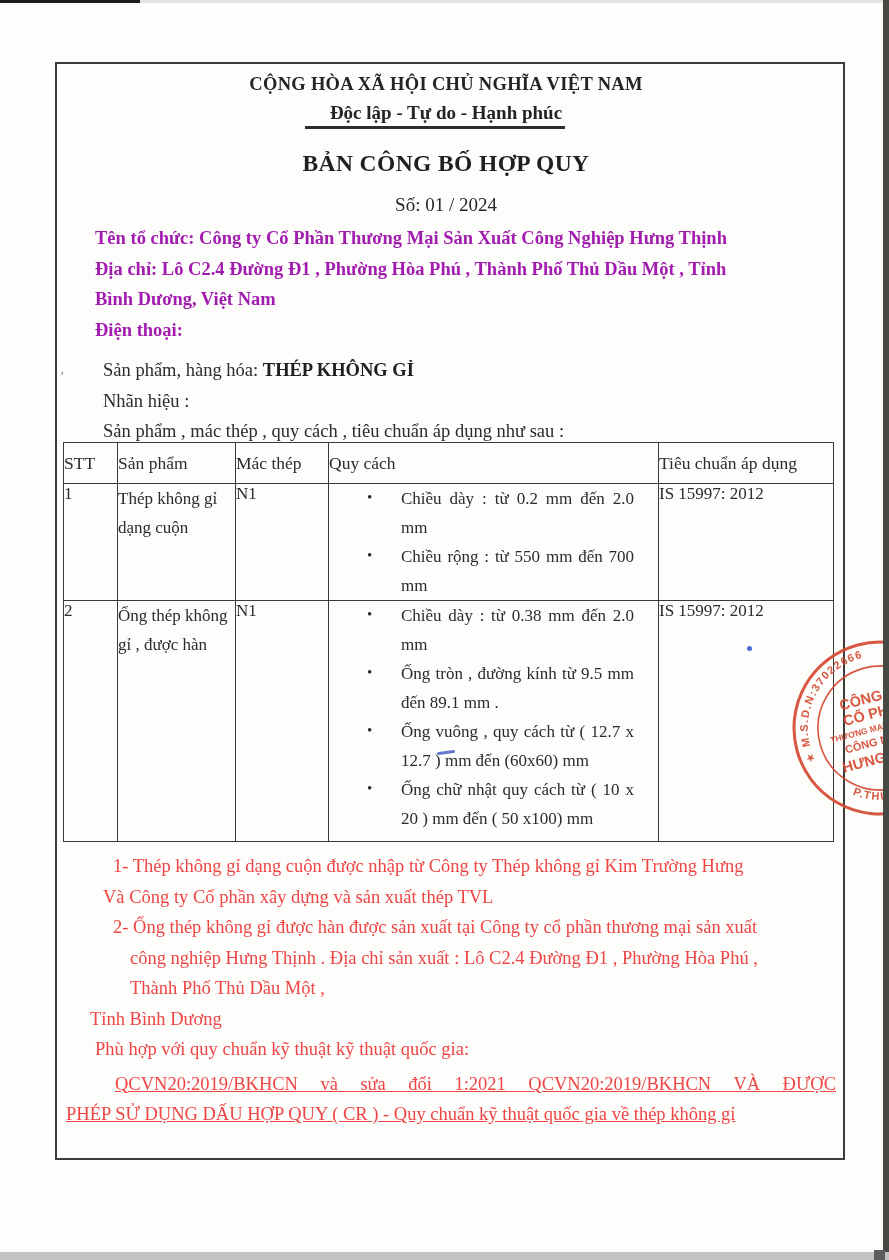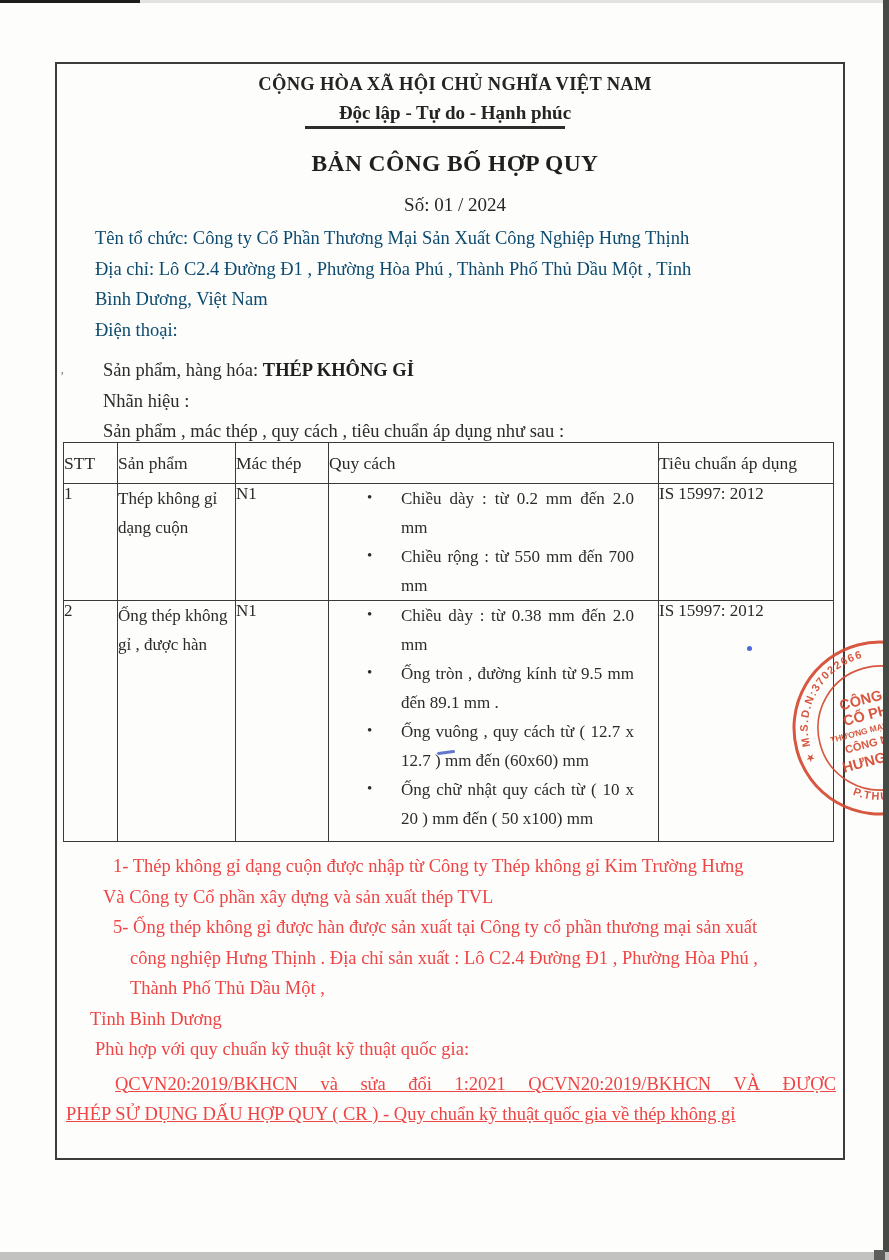--- a/index.html
+++ b/index.html
@@ -14,28 +14,28 @@
   .top-haze{position:absolute;left:140px;top:0;width:749px;height:3px;background:#e3e3e1;}
   .edge-right{position:absolute;right:0;top:0;width:6px;height:1260px;background:#454a45;}
   .bottom-bar{position:absolute;left:0;top:1252px;width:889px;height:8px;background:#c2c2c1;}
   .bottom-corner{position:absolute;right:4px;top:1250px;width:11px;height:10px;background:#5d5d5c;}
   .stray-quote{position:absolute;left:60px;top:368px;color:#7a7a7a;font-size:13px;}
 
   
   .frame{position:absolute;left:55px;top:62px;width:790px;height:1098px;
          border:2px solid #3c3c3c;box-sizing:border-box;}
 
-  .hdr{position:absolute;left:59px;width:792px;text-align:center;}
+  .hdr{position:absolute;left:50px;width:792px;text-align:center;}
   .nat1{top:74px;font-weight:bold;font-size:18.5px;color:#242424;letter-spacing:.3px;}
   .nat2{top:102px;font-weight:bold;font-size:19px;color:#242424;}
   .motto-underline{position:absolute;left:305px;top:126px;width:260px;height:2.5px;background:#2d2d2d;}
   .doc-title{top:150px;font-weight:bold;font-size:23.5px;color:#1f1f1f;letter-spacing:.4px;}
   .doc-no{top:194px;font-size:19px;color:#262626;}
 
-  .org-block{position:absolute;left:95px;top:223px;width:742px;font-size:18.5px;line-height:30.5px;color:#0c4a6e;}
+  .org-block{position:absolute;left:95px;top:223px;width:742px;font-size:18.5px;line-height:30.5px;color:#a21caf;font-weight:bold;}
   .prod-block{position:absolute;left:103px;top:345px;width:734px;font-size:18.5px;line-height:30.5px;color:#2b2b2b;margin-top:10px;}
   .bold{font-weight:bold;color:#1f1f1f;}
 
   table.spec{position:absolute;left:63px;top:442px;width:770px;border-collapse:collapse;
              font-size:17px;color:#2b2b2b;table-layout:fixed;}
   table.spec th,table.spec td{border:1.6px solid #3a3a3a;vertical-align:top;padding:0;
              font-weight:normal;text-align:left;}
   table.spec th{height:40px;vertical-align:middle;font-size:17.5px;}
   .c-stt{width:54px;}  .c-sp{width:118px;} .c-mt{width:93px;} .c-qc{width:330px;} .c-tc{width:175px;}
   th.h-stt{text-align:center;}
@@ -141,21 +141,21 @@
     </tr>
   </tbody>
     </table>
 
   <div class="notes">
     <div class="n1">
       <div class="l1">1- Thép không gỉ dạng cuộn được nhập từ Công ty Thép không gỉ Kim Trường Hưng</div>
       <div class="l2">Và Công ty Cổ phần xây dựng và sản xuất thép TVL</div>
     </div>
     <div class="n2">
-      <div class="l1">5- Ống thép không gỉ được hàn được sản xuất tại Công ty cổ phần thương mại sản xuất</div>
+      <div class="l1">2- Ống thép không gỉ được hàn được sản xuất tại Công ty cổ phần thương mại sản xuất</div>
       <div class="l2">công nghiệp Hưng Thịnh . Địa chỉ sản xuất : Lô C2.4 Đường Đ1 , Phường Hòa Phú ,</div>
       <div class="l3">Thành Phố Thủ Dầu Một ,</div>
     </div>
     <div class="province">Tỉnh Bình Dương</div>
     <div class="conform">Phù hợp với quy chuẩn kỹ thuật kỹ thuật quốc gia:</div>
     <div class="reg">
       <div class="l1">QCVN20:2019/BKHCN và sửa đổi 1:2021 QCVN20:2019/BKHCN VÀ ĐƯỢC</div>
       <div class="l2">PHÉP SỬ DỤNG DẤU HỢP QUY ( CR ) -  Quy chuẩn kỹ thuật quốc gia về thép không gỉ</div>
     </div>
   </div>

